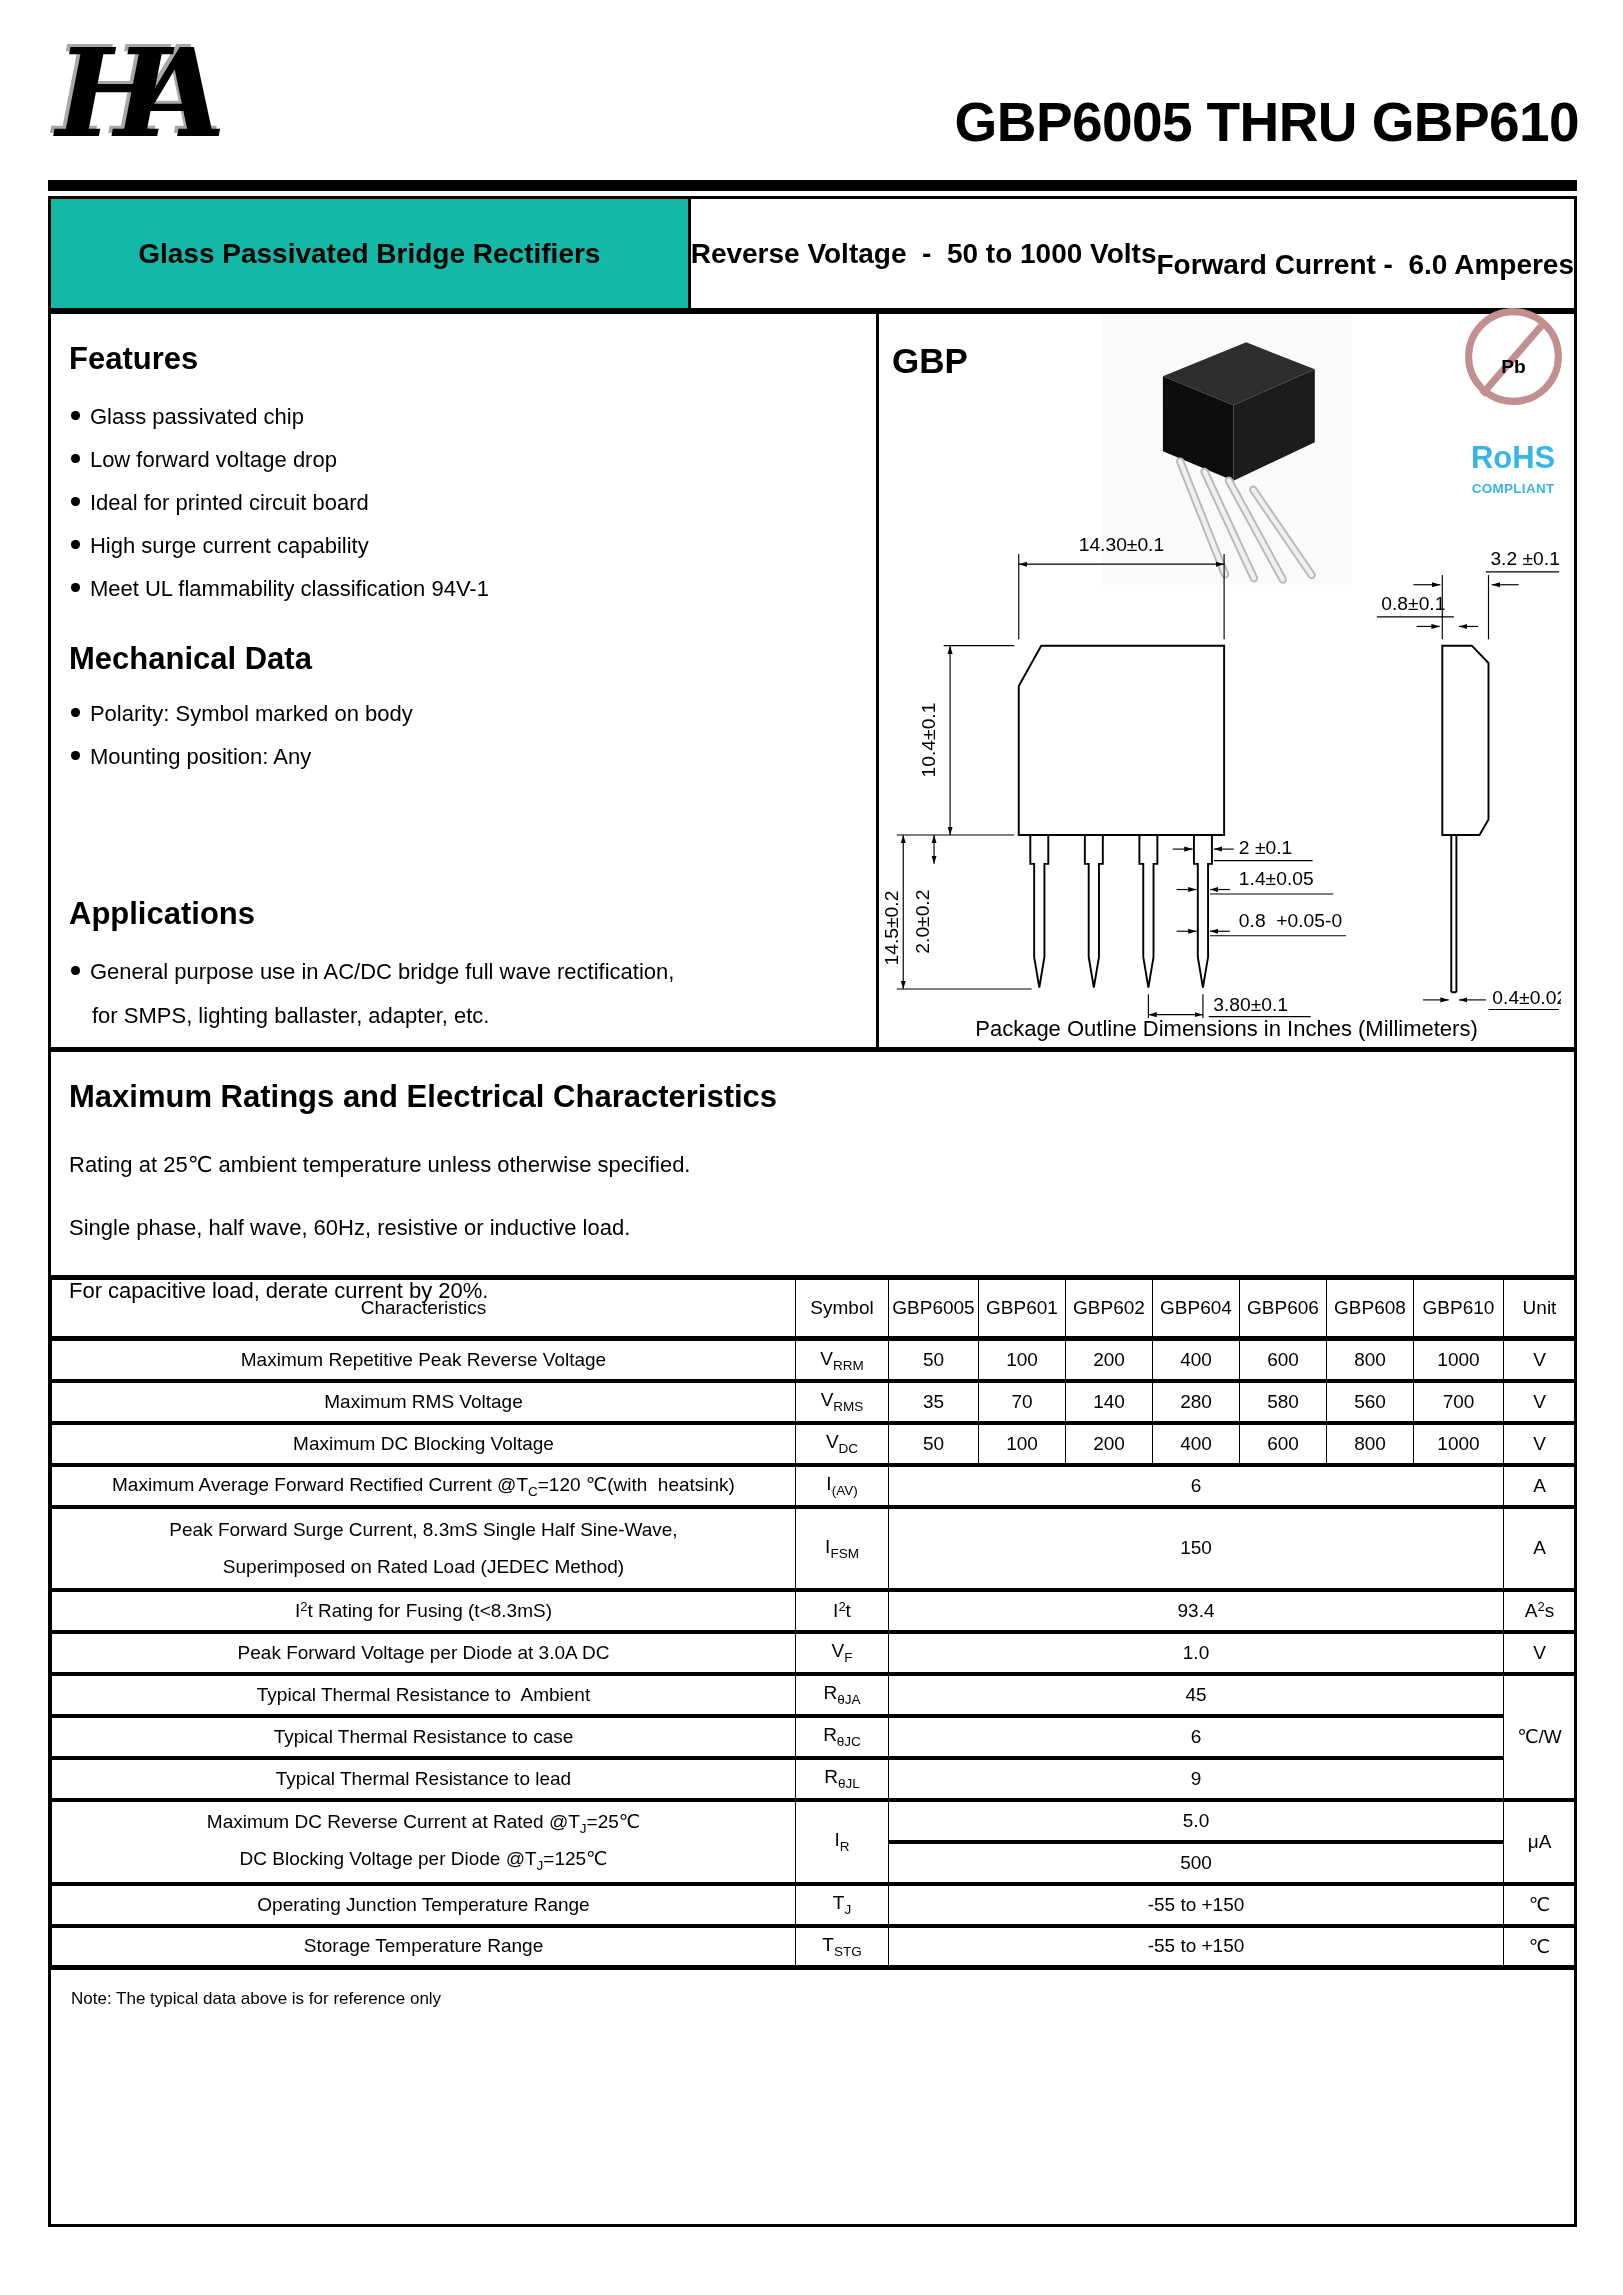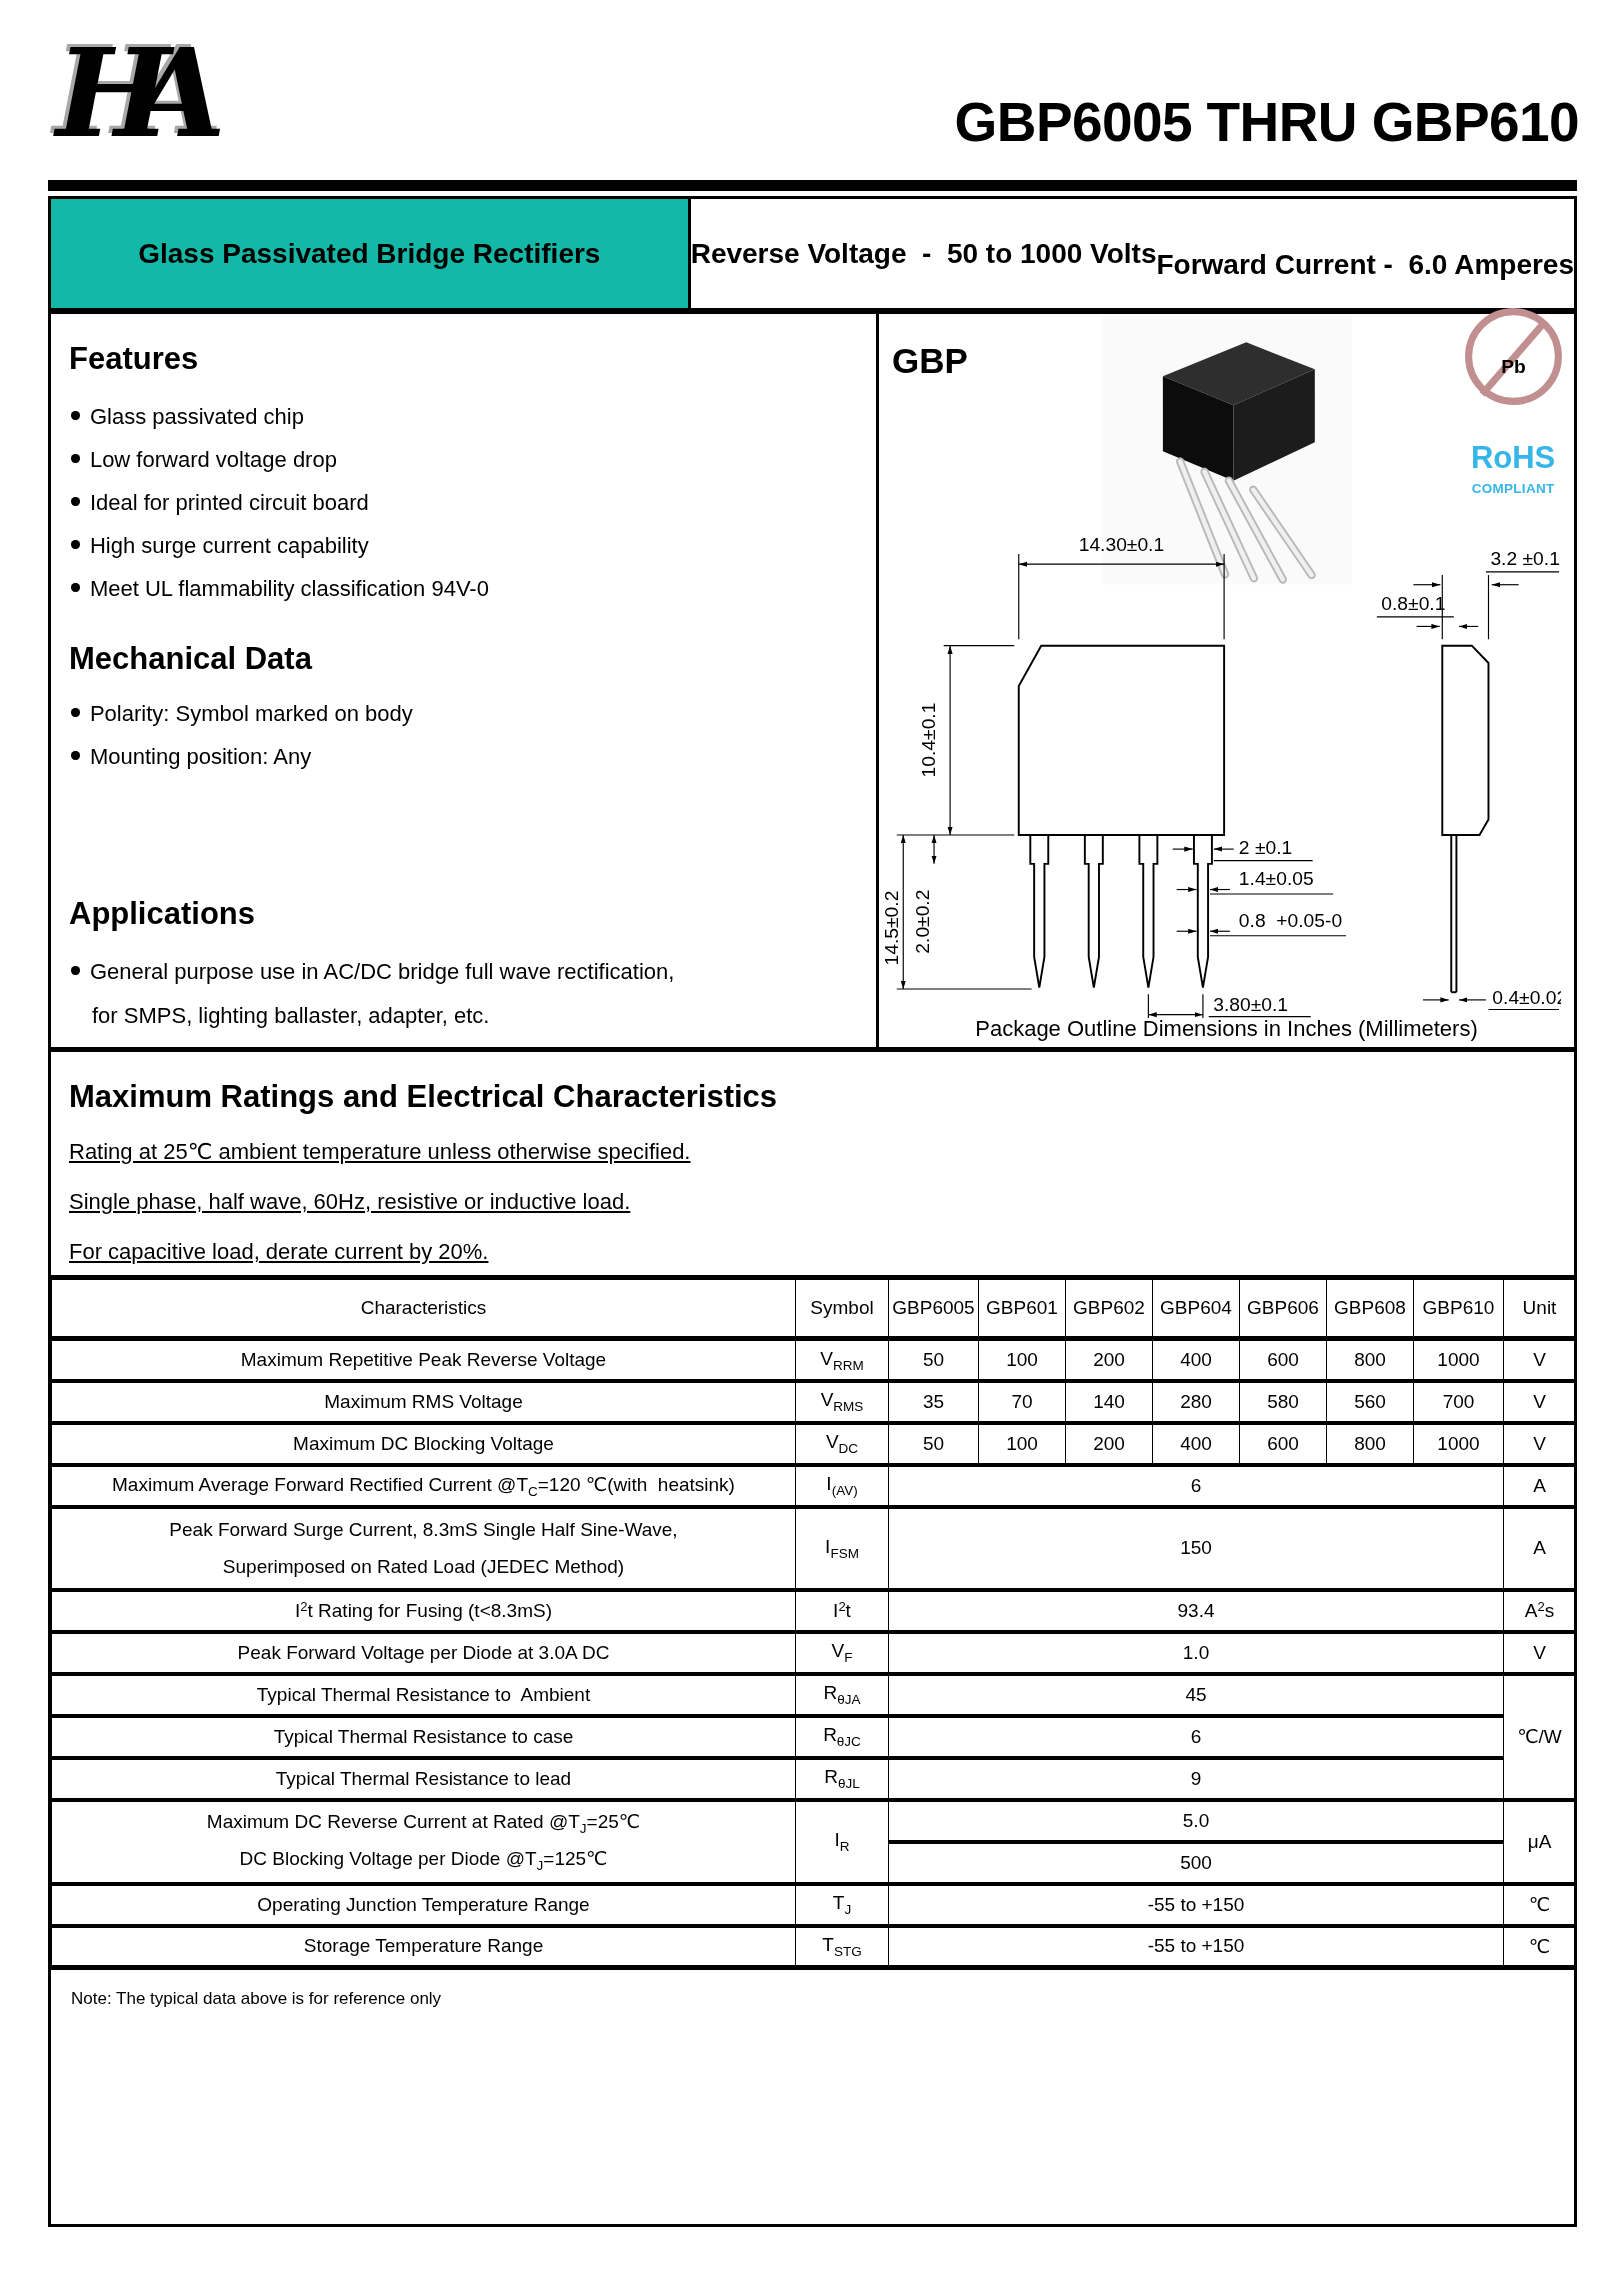--- a/index.html
+++ b/index.html
@@ -42,21 +42,21 @@
   .photo{position:absolute;left:223px;top:1.3px;}
   .pb-badge{position:absolute;right:6.4px;top:-11.6px;}
   .rohs-block{position:absolute;right:6.4px;top:126px;width:109px;text-align:center;color:#36b5e8;}
   .rohs-block .r1{font-size:31px;font-weight:bold;}
   .rohs-block .r2{font-size:13.5px;font-weight:bold;margin-top:5.1px;letter-spacing:0.3px;}
   .outline{position:absolute;left:5.1px;top:200px;}
   .pkg-caption{position:absolute;left:0;right:0;bottom:5.1px;text-align:center;font-size:22px;}
 
   .ratings{height:223px;box-sizing:border-box;padding:27px 0 0 18px;}
   .ratings .h2r{font-size:31px;font-weight:bold;}
-  .ratings .ln{font-size:22px;margin-top:24px;white-space:pre;text-decoration:underline;}
+  .ratings .ln{font-size:22px;margin-top:37px;white-space:pre;}
 
   
   table.ratings-table{border-collapse:collapse;width:1522px;table-layout:fixed;}
   table.ratings-table td{border:1.9px solid #000;border-top-width:4.5px;border-bottom-width:4.5px;
       font-size:19px;text-align:center;vertical-align:middle;padding:0;overflow:hidden;}
   tr.thead td{border-top-width:5.1px;border-bottom-width:5.8px;}
   tr.last td{border-bottom-width:5.1px;}
   td.lab{text-align:left;padding-left:10.3px;}
   td.lab div{white-space:pre;}
   .r95{height:61px;} .r65{height:42px;} .r130{height:83px;}
@@ -88,21 +88,21 @@
       </div>
     </div>
 
     <div class="content">
       <div class="col-left">
         <div class="h2 fh">Features</div>
         <div class="li it1"><span class="dot"></span><span>Glass passivated chip</span></div>
         <div class="li itn"><span class="dot"></span><span>Low forward voltage drop</span></div>
         <div class="li itn"><span class="dot"></span><span>Ideal for printed circuit board</span></div>
         <div class="li itn"><span class="dot"></span><span>High surge current capability</span></div>
-        <div class="li itn"><span class="dot"></span><span>Meet UL flammability classification 94V-0</span></div>
+        <div class="li itn"><span class="dot"></span><span>Meet UL flammability classification 94V-1</span></div>
 
         <div class="h2 mh">Mechanical Data</div>
         <div class="li mt36"><span class="dot"></span><span>Polarity: Symbol marked on body</span></div>
         <div class="li itn"><span class="dot"></span><span>Mounting position: Any</span></div>
 
         <div class="h2 ah">Applications</div>
         <div class="li it1"><span class="dot"></span><span>General purpose use in AC/DC bridge full wave rectification,</span></div>
         <div class="a2">for SMPS, lighting ballaster, adapter, etc.</div>
       </div>
 

